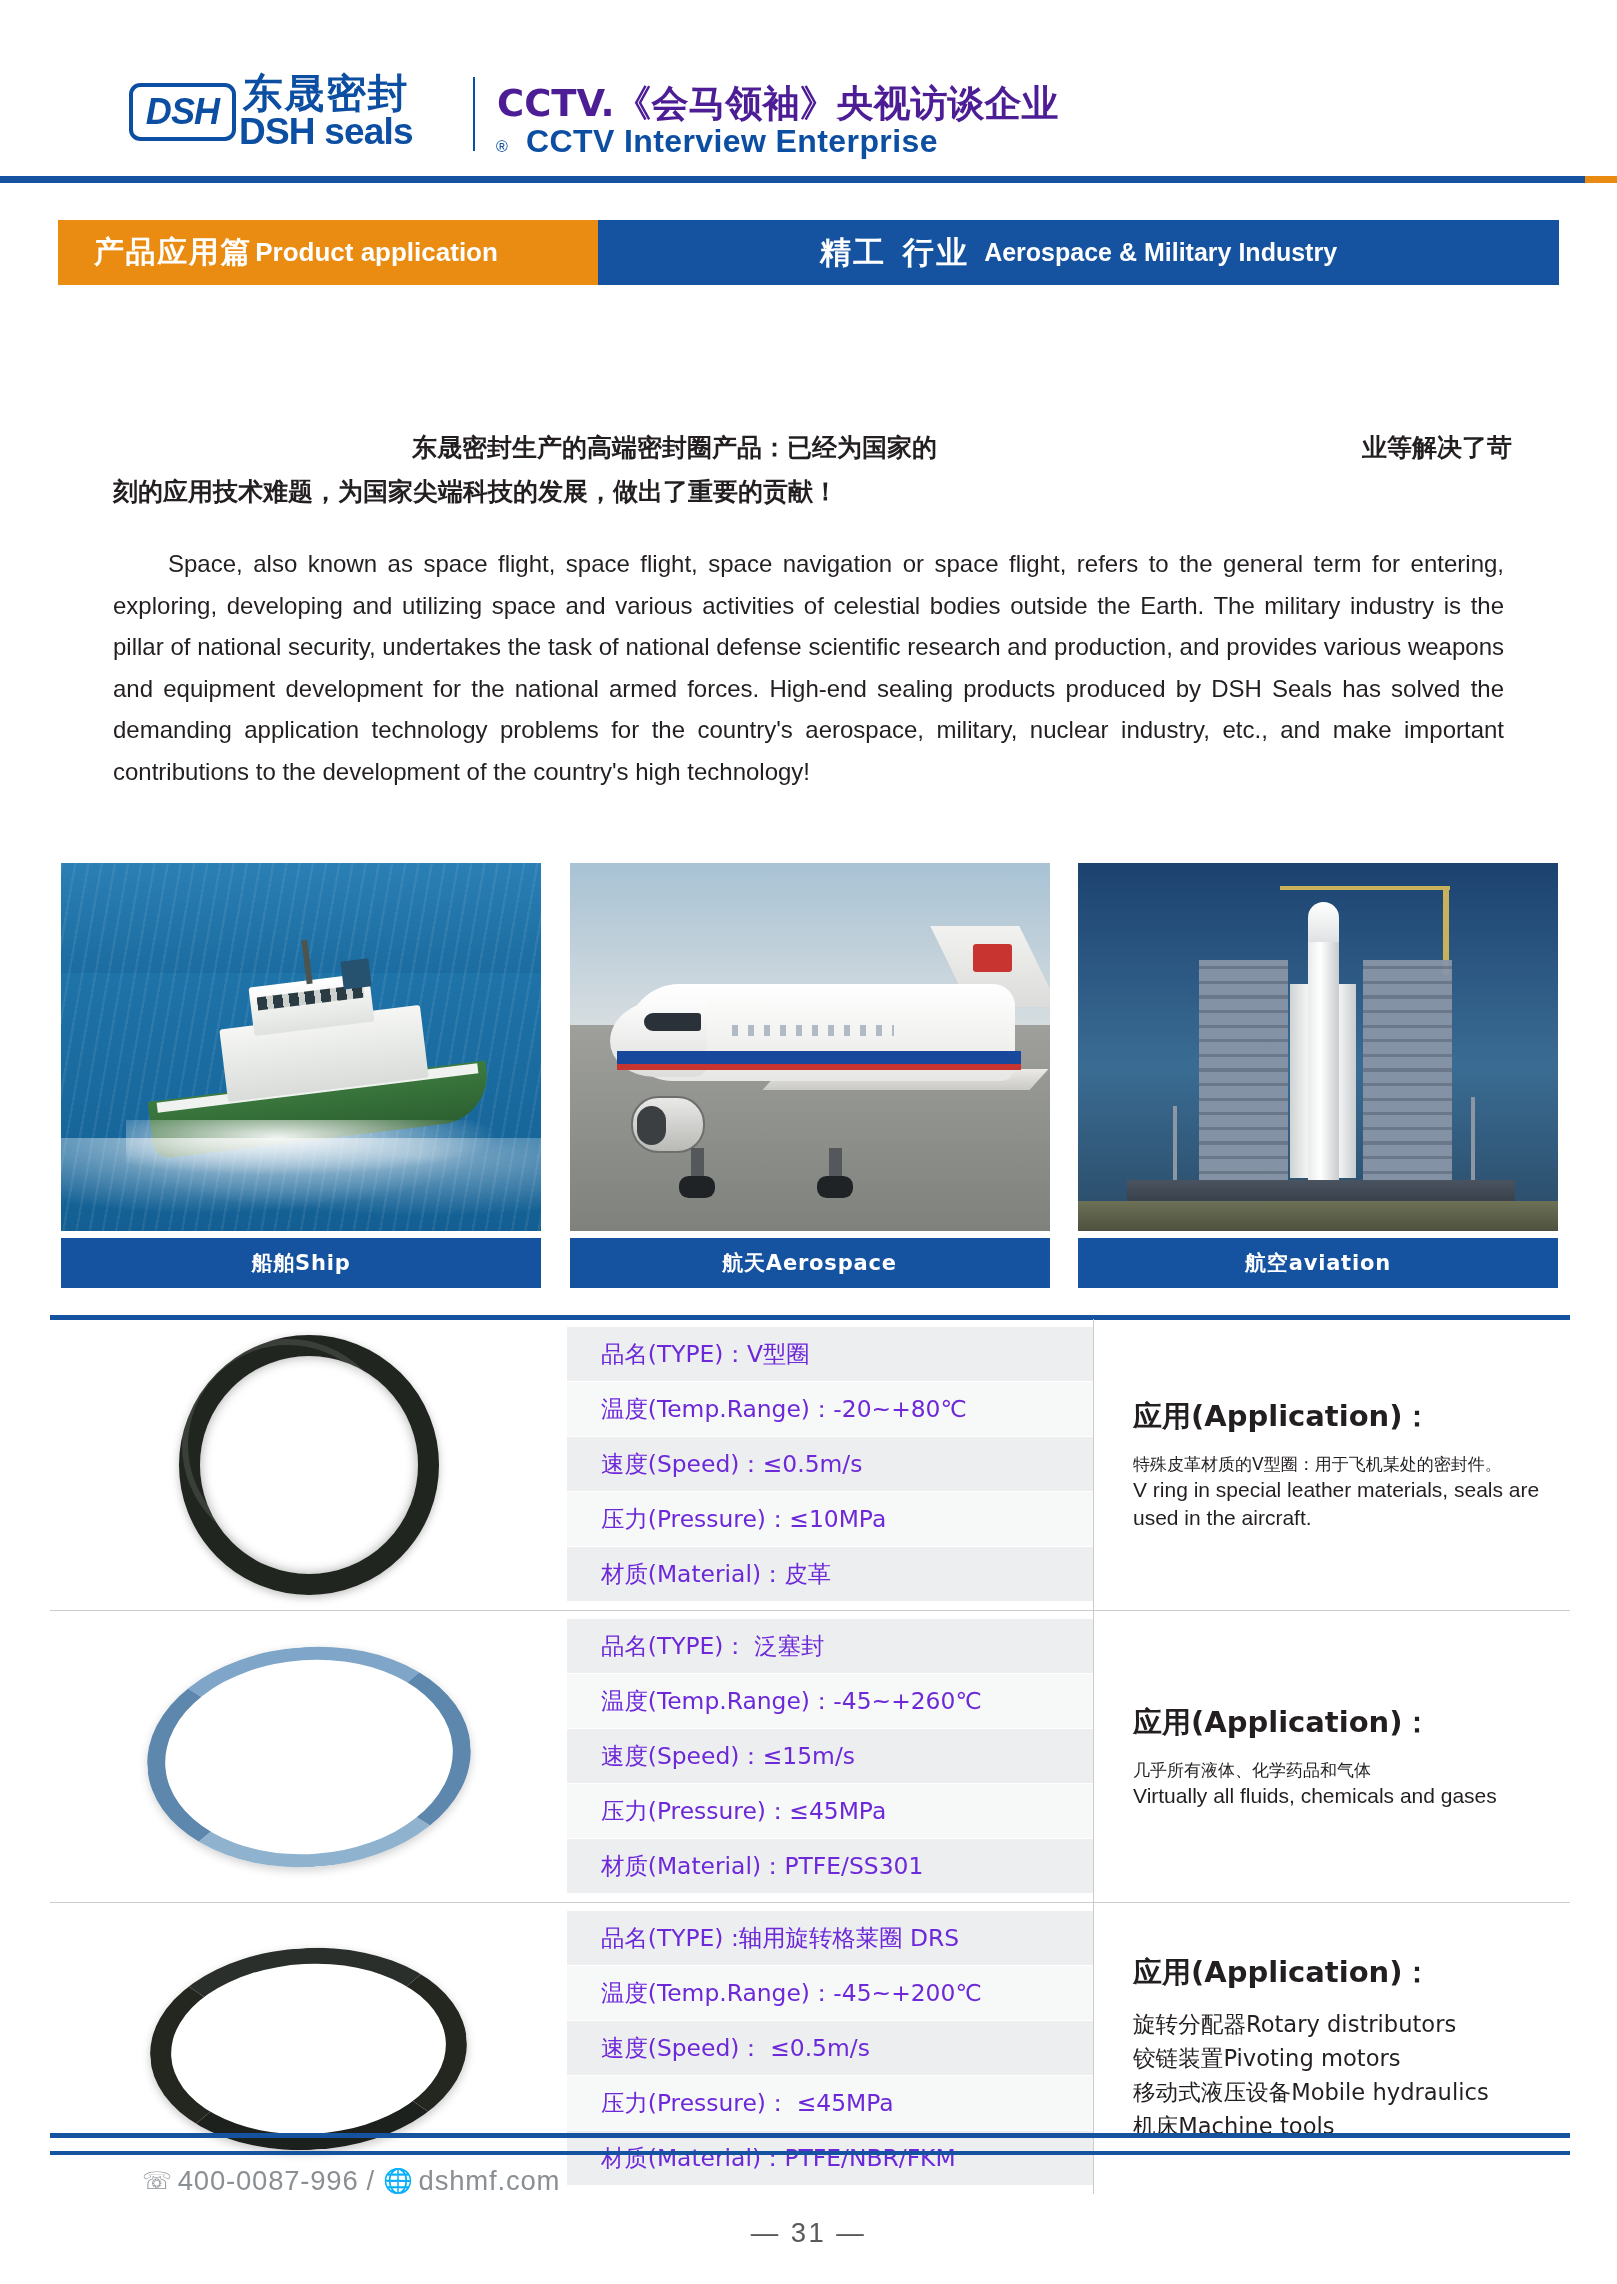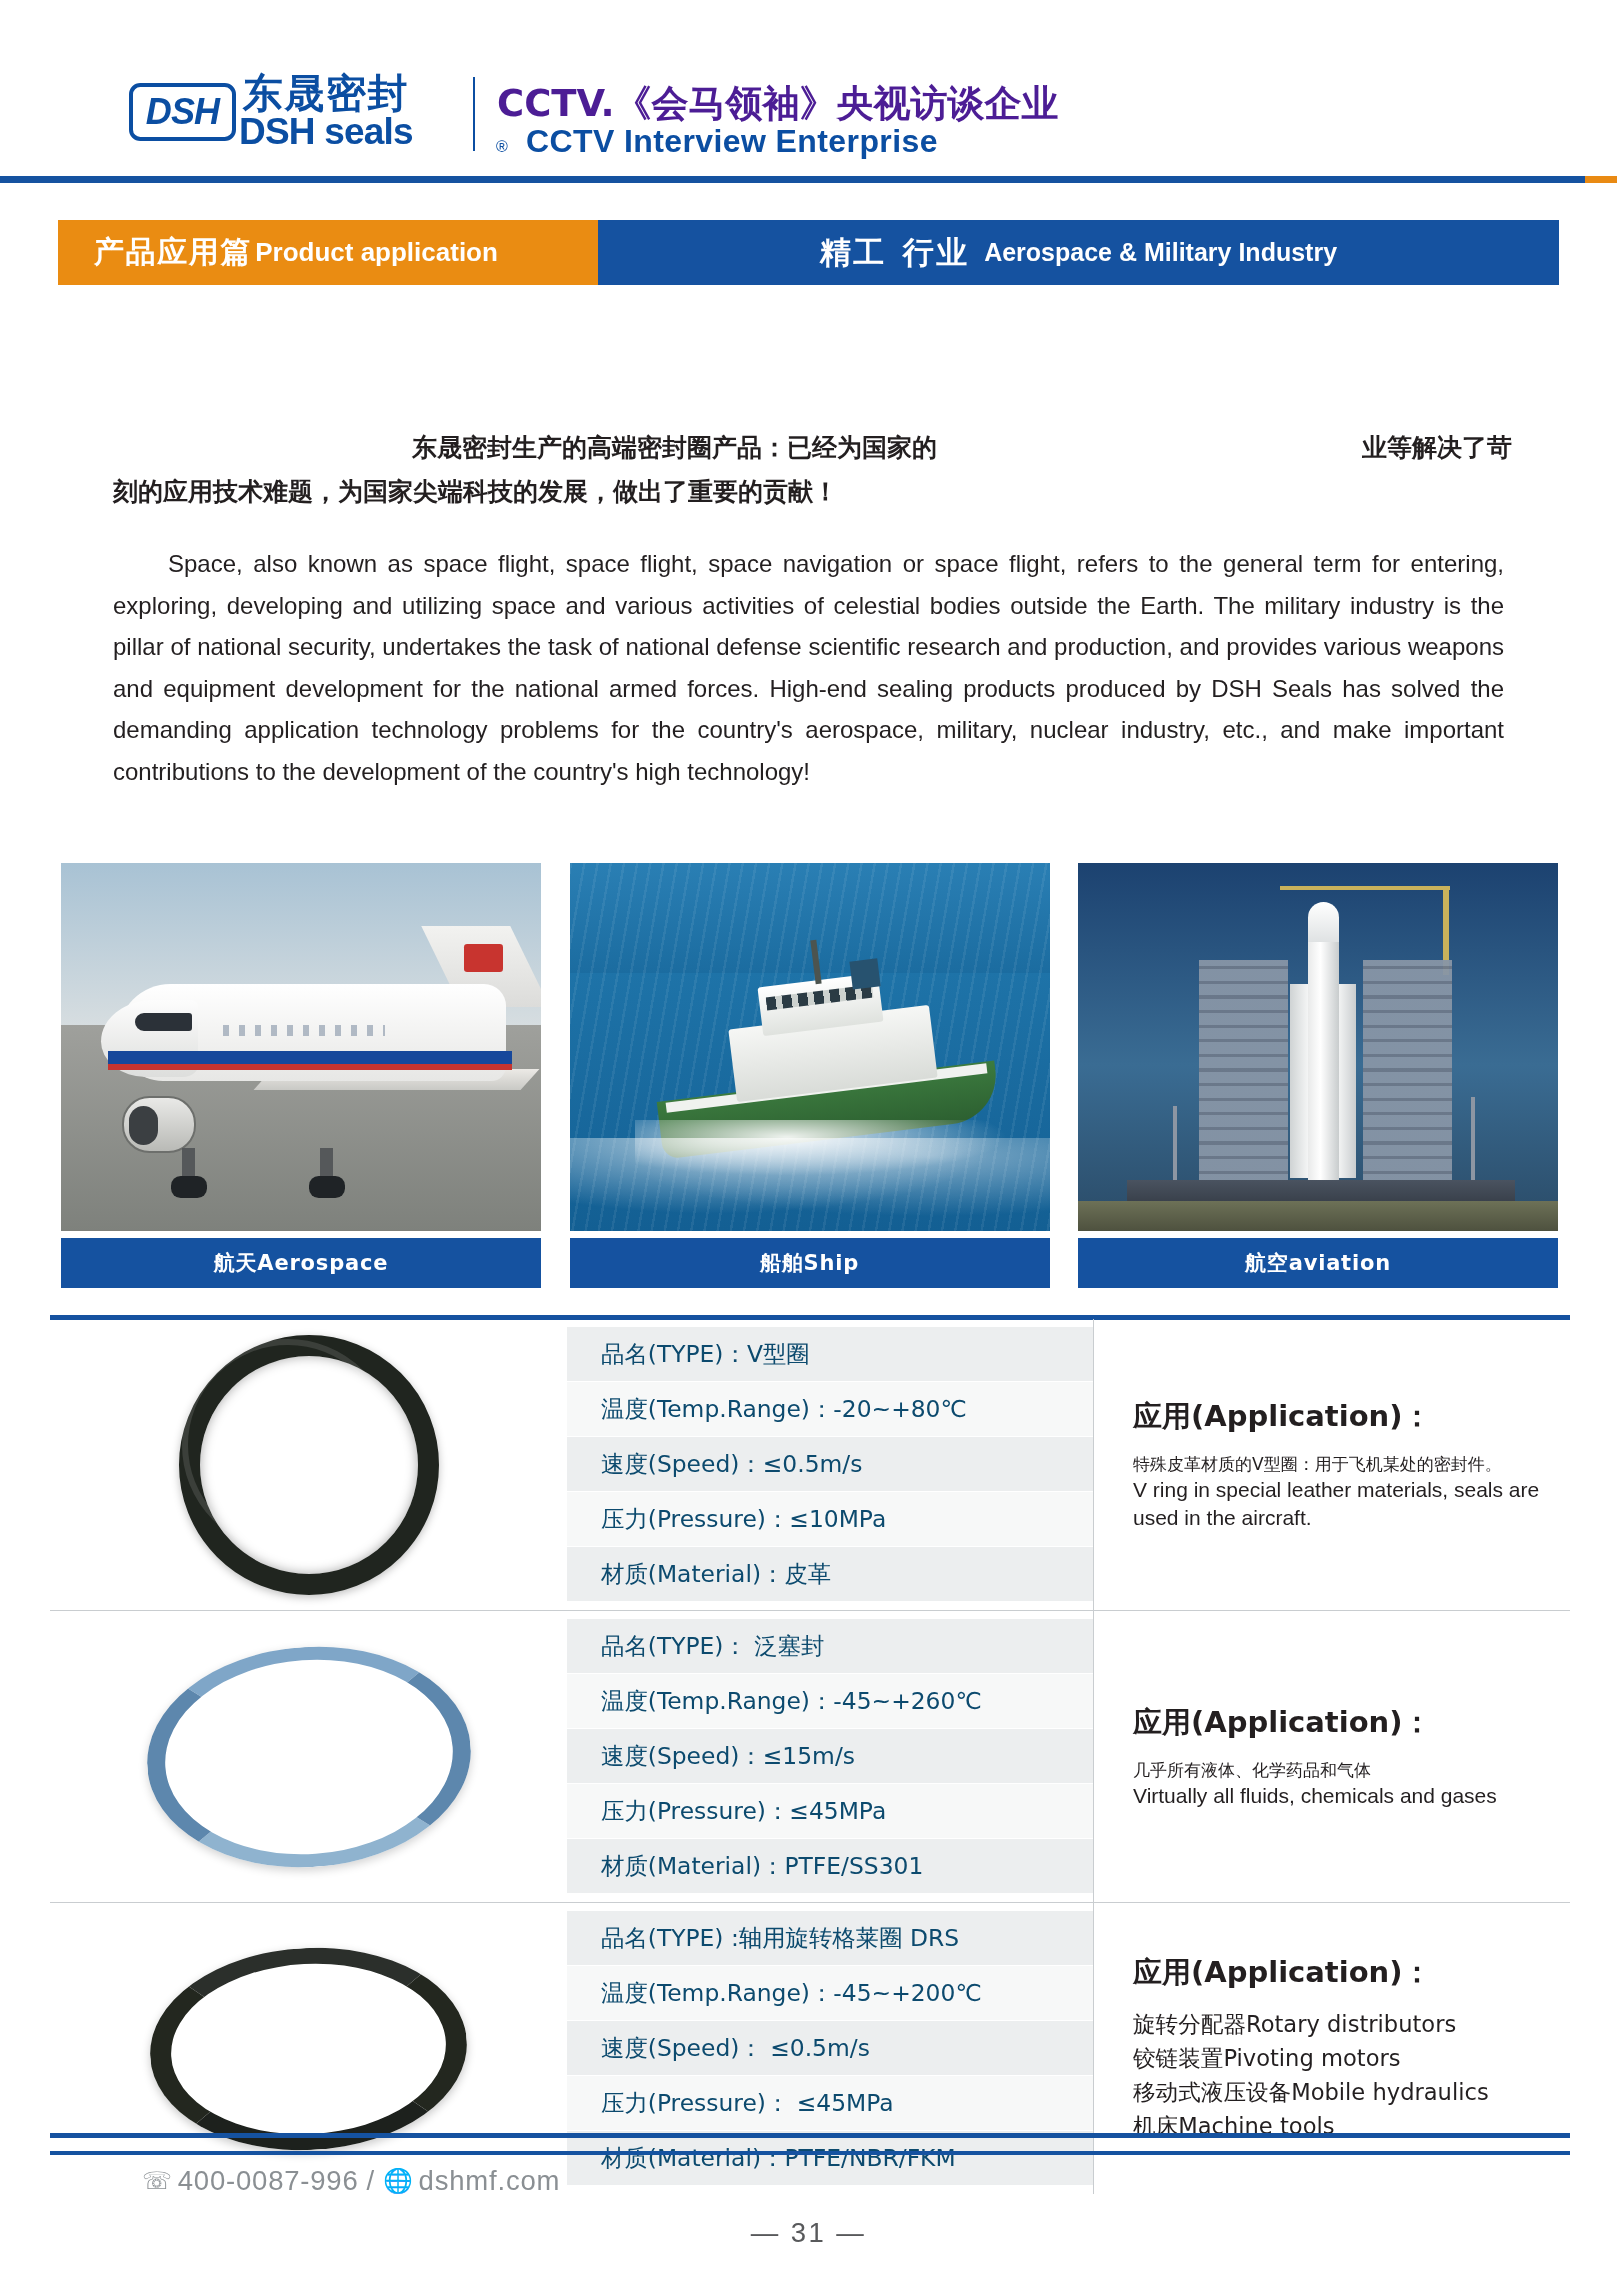--- a/index.html
+++ b/index.html
@@ -463,21 +463,21 @@
     padding: 8px 0 8px 0;
     box-sizing: border-box;
   }
   .spec-line {
     height: 55px;
     display: flex;
     align-items: center;
     padding-left: 34px;
     font-family: "DejaVu Sans", sans-serif;
     font-size: 23.4px;
-    color: #0c4a6e;
+    color: #6d28d9;
     box-sizing: border-box;
     border-bottom: 1.6px solid #ffffff;
   }
   .spec-line.odd { background: #eceeef; }
   .spec-line.even { background: #f7f8f8; }
   .cell-app {
     flex: 1;
     padding: 16px 24px 16px 39px;
     box-sizing: border-box;
     border-left: 1.6px solid #c9cdd0;
@@ -634,20 +634,41 @@
     <span class="l1">
       <span>东晟密封生产的高端密封圈产品：已经为国家的</span>
       <span class="tail">业等解决了苛</span>
     </span>
     <span class="l2">刻的应用技术难题，为国家尖端科技的发展，做出了重要的贡献！</span>
   </div>
 
   <div class="intro-en"><span class="indent"></span><span>Space, also known as space flight, space flight, space navigation or space flight, refers to the general term for entering, exploring, developing and utilizing space and various activities of celestial bodies outside the Earth. The military industry is the pillar of national security, undertakes the task of national defense scientific research and production, and provides various weapons and equipment development for the national armed forces. High-end sealing products produced by DSH Seals has solved the demanding application technology problems for the country's aerospace, military, nuclear industry, etc., and make important contributions to the development of the country's high technology!</span></div>
 
   <div class="photos">
+
+    <div class="photo-card">
+      <div class="photo-img ph-ship">
+        <div class="sea-top"></div>
+        <div class="sea-bot"></div>
+        <div class="ripples"></div>
+        <div class="hull"></div>
+        <div class="hull-stripe"></div>
+        <div class="deck"></div>
+        <div class="bridge"></div>
+        <div class="windows"></div>
+        <div class="mast"></div>
+        <div class="funnel"></div>
+        <div class="wake"></div>
+        <div class="foam"></div>
+      </div>
+      <div class="photo-caption">
+        <span>船舶</span>
+        <span>Ship</span>
+      </div>
+    </div>
 
     <div class="photo-card">
       <div class="photo-img ph-plane">
         <div class="sky"></div>
         <div class="ground"></div>
         <div class="tail-fin"></div>
         <div class="tail-logo"></div>
         <div class="wing"></div>
         <div class="fuselage"></div>
         <div class="nose"></div>
@@ -659,41 +680,20 @@
         <div class="gear1"></div>
         <div class="gear2"></div>
       </div>
       <div class="photo-caption">
         <span>航天</span>
         <span>Aerospace</span>
       </div>
     </div>
 
     <div class="photo-card">
-      <div class="photo-img ph-ship">
-        <div class="sea-top"></div>
-        <div class="sea-bot"></div>
-        <div class="ripples"></div>
-        <div class="hull"></div>
-        <div class="hull-stripe"></div>
-        <div class="deck"></div>
-        <div class="bridge"></div>
-        <div class="windows"></div>
-        <div class="mast"></div>
-        <div class="funnel"></div>
-        <div class="wake"></div>
-        <div class="foam"></div>
-      </div>
-      <div class="photo-caption">
-        <span>船舶</span>
-        <span>Ship</span>
-      </div>
-    </div>
-
-    <div class="photo-card">
       <div class="photo-img ph-rocket">
         <div class="sky2"></div>
         <div class="crane"></div>
         <div class="crane-post"></div>
         <div class="tower-l"></div>
         <div class="tower-r"></div>
         <div class="boost-l"></div>
         <div class="boost-r"></div>
         <div class="rocket-body"></div>
         <div class="rocket-nose"></div>

